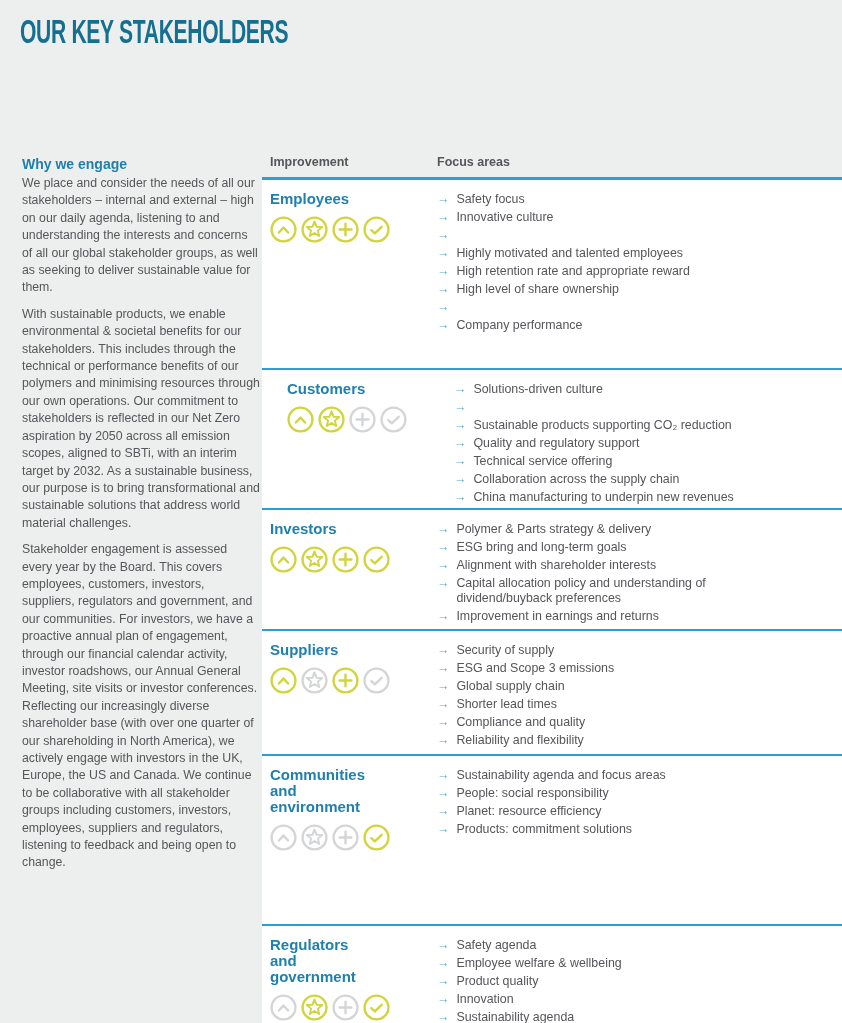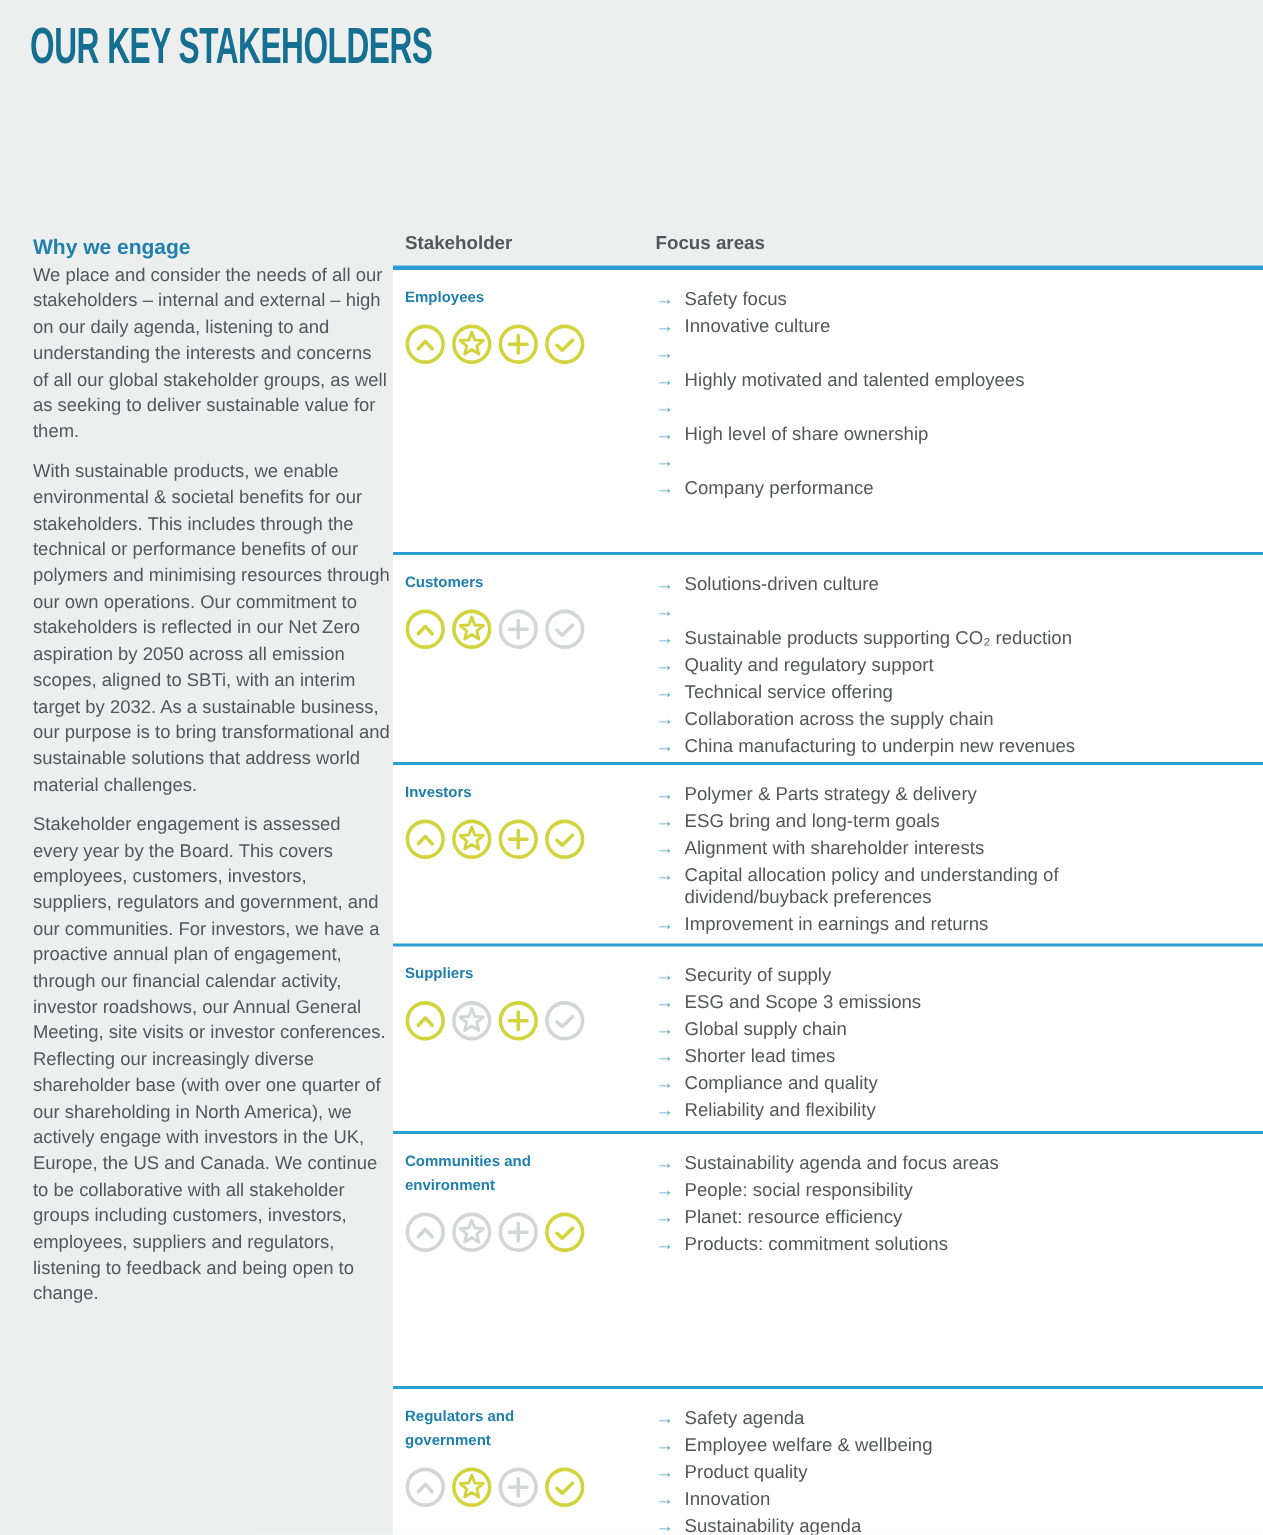--- a/index.html
+++ b/index.html
@@ -31,27 +31,27 @@
   .hdr-left{width:175px;padding-left:8px;}
   .hdr-right{flex:1;}
   .table-body{
     background:var(--panel_bg);
     border-top:3px solid var(--divider);
     border-bottom:3px solid var(--divider);
   }
   .srow{display:flex;padding-top:11px;}
   .srow + .srow{border-top:2px solid var(--divider);}
   .srow:nth-child(1){min-height:188px;}
-  .srow:nth-child(2){min-height:131px;}
+  .srow:nth-child(2){min-height:131px;padding-left:17px;}
   .srow:nth-child(3){min-height:121px;}
   .srow:nth-child(4){min-height:125px;}
   .srow:nth-child(5){min-height:126px;}
   .srow:nth-child(6){min-height:127px;margin-top:44px;}
   .cell-left{width:175px;padding-left:8px;flex:0 0 auto;}
-  .stk-name{font-size:10px;font-weight:bold;color:var(--accent);line-height:16px;max-width:106px;}
+  .stk-name{font-size:15px;font-weight:bold;color:var(--accent);line-height:16px;max-width:106px;}
   .rating-icons{display:flex;gap:4px;margin-top:9px;}
   .icon{display:block;width:27px;height:27px;}
   .icon svg{display:block;width:27px;height:27px;}
   .icon.active{color:var(--lime);}
   .icon.inactive{color:var(--inactive);}
   .cell-right{flex:1;padding-top:1px;}
   .focus-list{list-style:none;margin:0;padding:0;}
   .focus-list li{display:flex;gap:7px;margin-bottom:3px;max-width:335px;
     font-size:12.4px;color:var(--text);line-height:15px;}
   .fa-arrow{color:var(--arrow);flex:0 0 auto;}
@@ -63,21 +63,21 @@
 
 <aside class="sidebar">
   <h2 class="sidebar-heading">Why we engage</h2>
   <p>We place and consider the needs of all our stakeholders – internal and external – high on our daily agenda, listening to and understanding the interests and concerns of all our global stakeholder groups, as well as seeking to deliver sustainable value for them.</p>
   <p>With sustainable products, we enable environmental &amp; societal benefits for our stakeholders. This includes through the technical or performance benefits of our polymers and minimising resources through our own operations. Our commitment to stakeholders is reflected in our Net Zero aspiration by 2050 across all emission scopes, aligned to SBTi, with an interim target by 2032. As a sustainable business, our purpose is to bring transformational and sustainable solutions that address world material challenges.</p>
   <p>Stakeholder engagement is assessed every year by the Board. This covers employees, customers, investors, suppliers, regulators and government, and our communities. For investors, we have a proactive annual plan of engagement, through our financial calendar activity, investor roadshows, our Annual General Meeting, site visits or investor conferences. Reflecting our increasingly diverse shareholder base (with over one quarter of our shareholding in North America), we actively engage with investors in the UK, Europe, the US and Canada. We continue to be collaborative with all stakeholder groups including customers, investors, employees, suppliers and regulators, listening to feedback and being open to change.</p>
 </aside>
 
 <section class="stakeholder-table">
   <div class="table-header">
-    <div class="hdr hdr-left">Stakeholder</div>
+    <div class="hdr hdr-left">Improvement</div>
     <div class="hdr hdr-right">Focus areas</div>
   </div>
   <div class="table-body">
   <div class="srow">
     <div class="cell-left">
       <div class="stk-name">Employees</div>
       <div class="rating-icons">
             <span class="icon active">
               <svg viewBox="0 0 24 24" fill="none" stroke="currentColor" stroke-width="2.1">
                 <circle cx="12" cy="12" r="10.6"></circle>
@@ -117,20 +117,21 @@
             </li>
             <li>
               <span class="fa-arrow">→</span>
             </li>
             <li>
               <span class="fa-arrow">→</span>
               <span>Highly motivated and talented employees</span>
             </li>
             <li>
               <span class="fa-arrow">→</span>
+              <span>High retention rate and appropriate reward</span>
             </li>
             <li>
               <span class="fa-arrow">→</span>
               <span>High level of share ownership</span>
             </li>
             <li>
               <span class="fa-arrow">→</span>
             </li>
             <li>
               <span class="fa-arrow">→</span>

